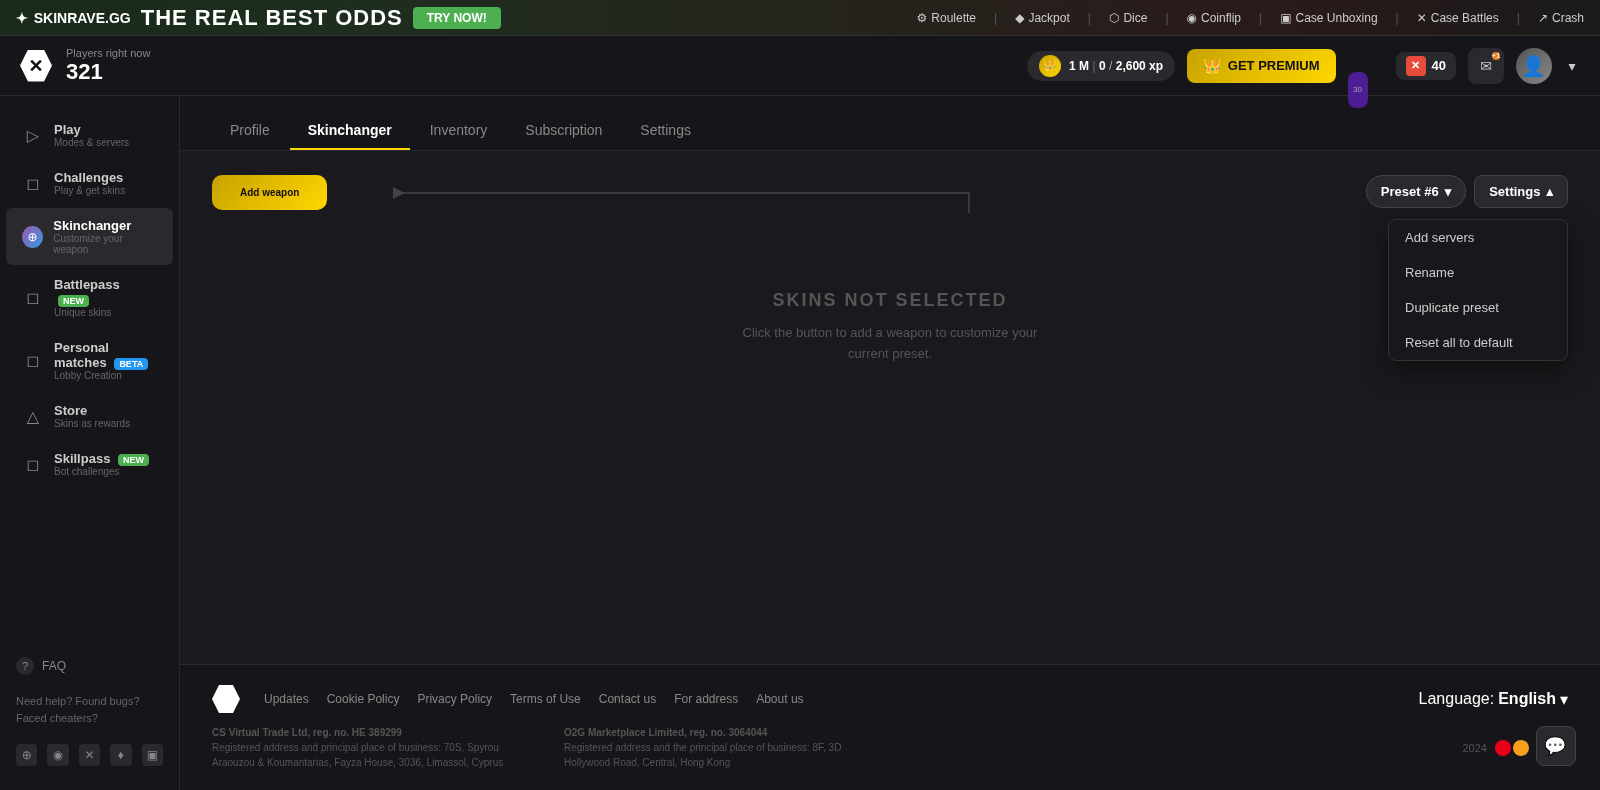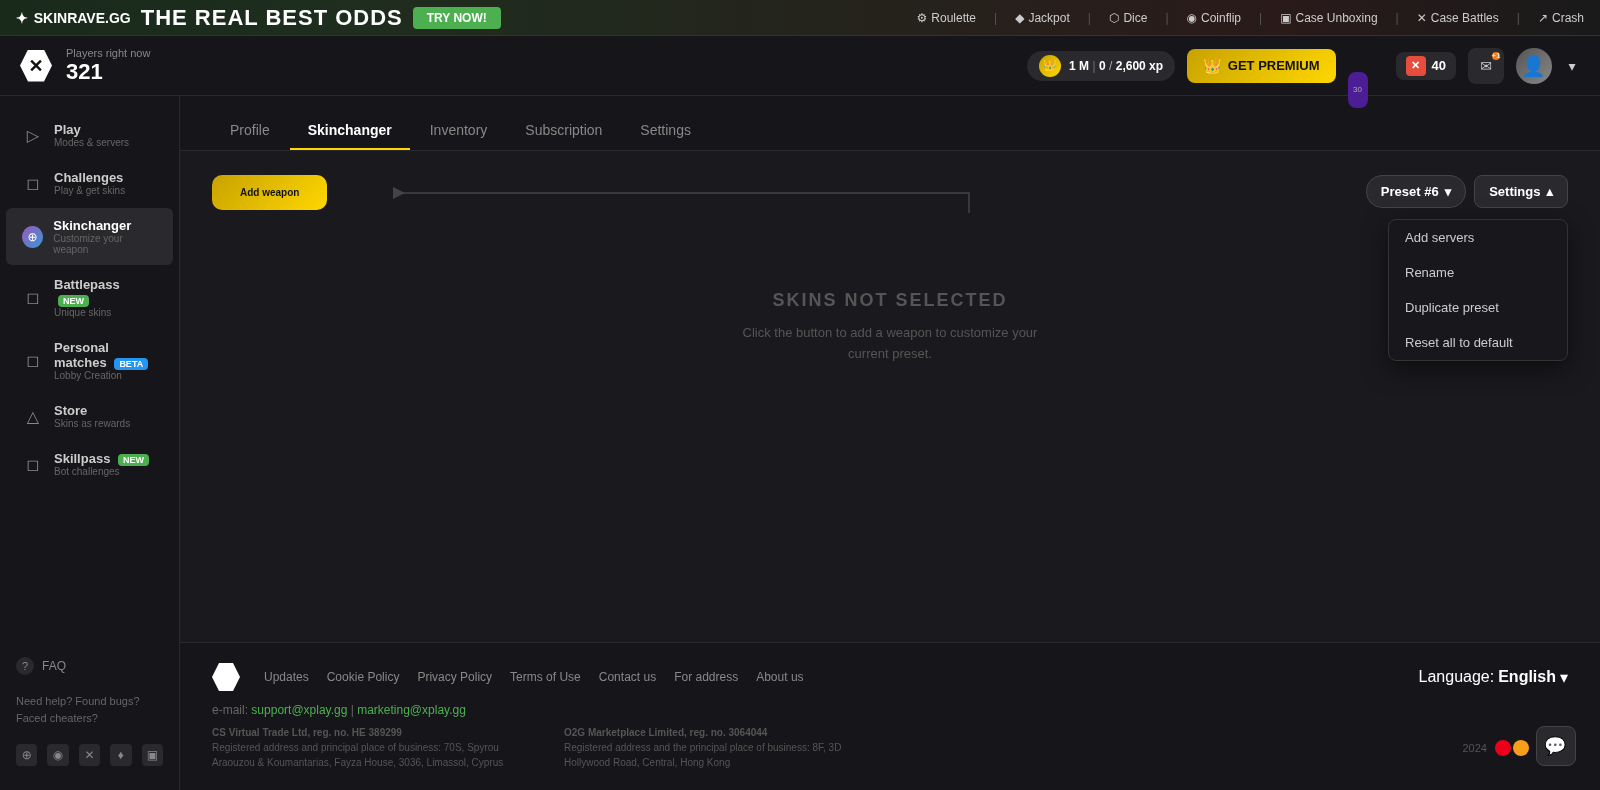--- a/index.html
+++ b/index.html
@@ -834,28 +834,20 @@
           <a class="footer-link">For address</a>
           <a class="footer-link">About us</a>
         </div>
         <div class="footer-spacer"></div>
         <div class="footer-lang">
           <span>Language:</span>
           <span style="color:#fff; font-weight:600;">English</span>
           <span>▾</span>
         </div>
       </div>
-      <div class="footer-bottom">
-        <div class="footer-email">
-          <span>e-mail:</span>
-          <a class="footer-link">support@xplay.gg</a>
-          <span> | </span>
-          <a class="footer-link">marketing@xplay.gg</a>
-        </div>
-      </div>
       <div style="display:flex; gap:32px; margin-top:8px;">
         <div class="footer-reg">
           <strong>CS Virtual Trade Ltd, reg. no. HE 389299</strong><br>
           <span>Registered address and principal place of business: 70S, Spyrou Araouzou &amp; Koumantarias, Fayza House, 3036, Limassol, Cyprus</span>
         </div>
         <div class="footer-reg">
           <strong>O2G Marketplace Limited, reg. no. 3064044</strong><br>
           <span>Registered address and the principal place of business: 8F, 3D Hollywood Road, Central, Hong Kong</span>
         </div>
         <div class="footer-year">

